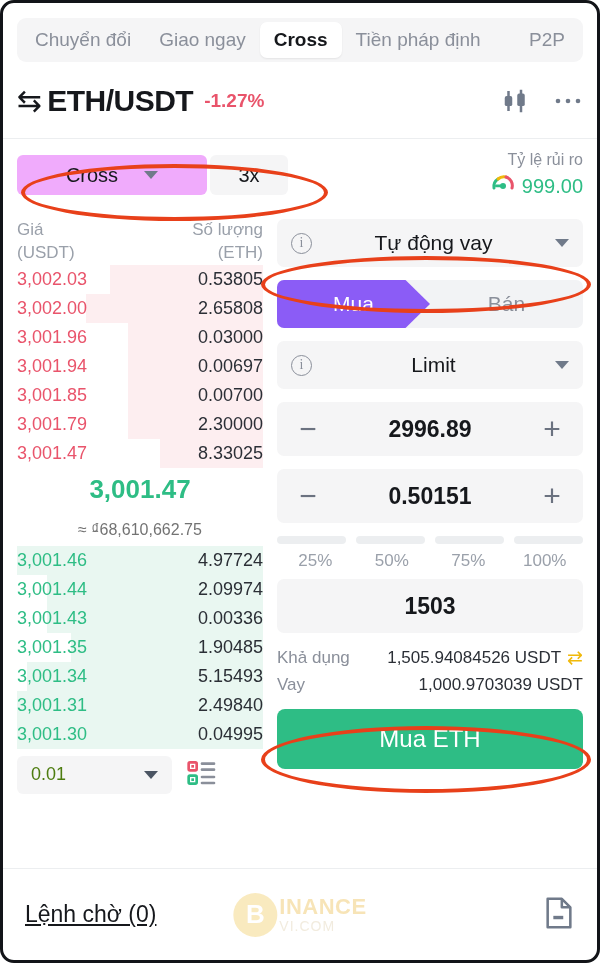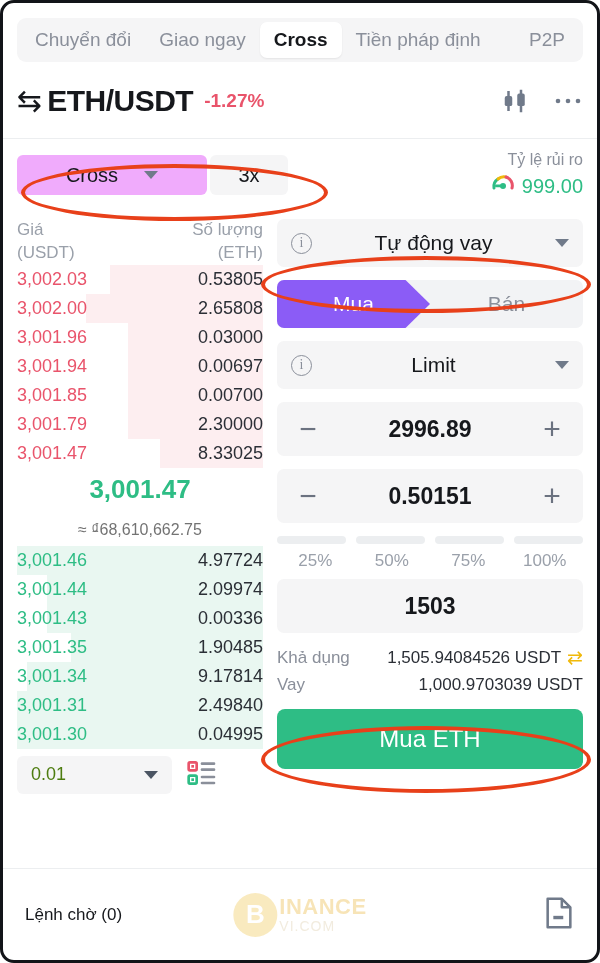--- a/index.html
+++ b/index.html
@@ -320,21 +320,21 @@
   
   .footer {
     position: absolute;
     left: 0; right: 0; bottom: 0;
     height: 92px;
     border-top: 1px solid #eceef0;
     display: flex;
     align-items: center;
     padding: 0 22px;
   }
-  .footer-title { font-size: 17px; color: #16181c; }
+  .footer-title { font-size: 23px; color: #16181c; text-decoration: underline; }
   .watermark {
     position: absolute;
     left: 50%;
     transform: translateX(-50%);
     display: flex;
     align-items: center;
     gap: 2px;
     opacity: .55;
   }
   .wm-circle {
@@ -485,21 +485,21 @@
             <span class="ob-amt">0.00336</span>
           </div>
           <div class="ob-row bid">
             <div class="ob-bar" style="width: 78%;"></div>
             <span class="ob-price">3,001.35</span>
             <span class="ob-amt">1.90485</span>
           </div>
           <div class="ob-row bid">
             <div class="ob-bar" style="width: 96%;"></div>
             <span class="ob-price">3,001.34</span>
-            <span class="ob-amt">9.17814</span>
+            <span class="ob-amt">5.15493</span>
           </div>
           <div class="ob-row bid">
             <div class="ob-bar" style="width: 100%;"></div>
             <span class="ob-price">3,001.31</span>
             <span class="ob-amt">2.49840</span>
           </div>
           <div class="ob-row bid">
             <div class="ob-bar" style="width: 100%;"></div>
             <span class="ob-price">3,001.30</span>
             <span class="ob-amt">0.04995</span>

